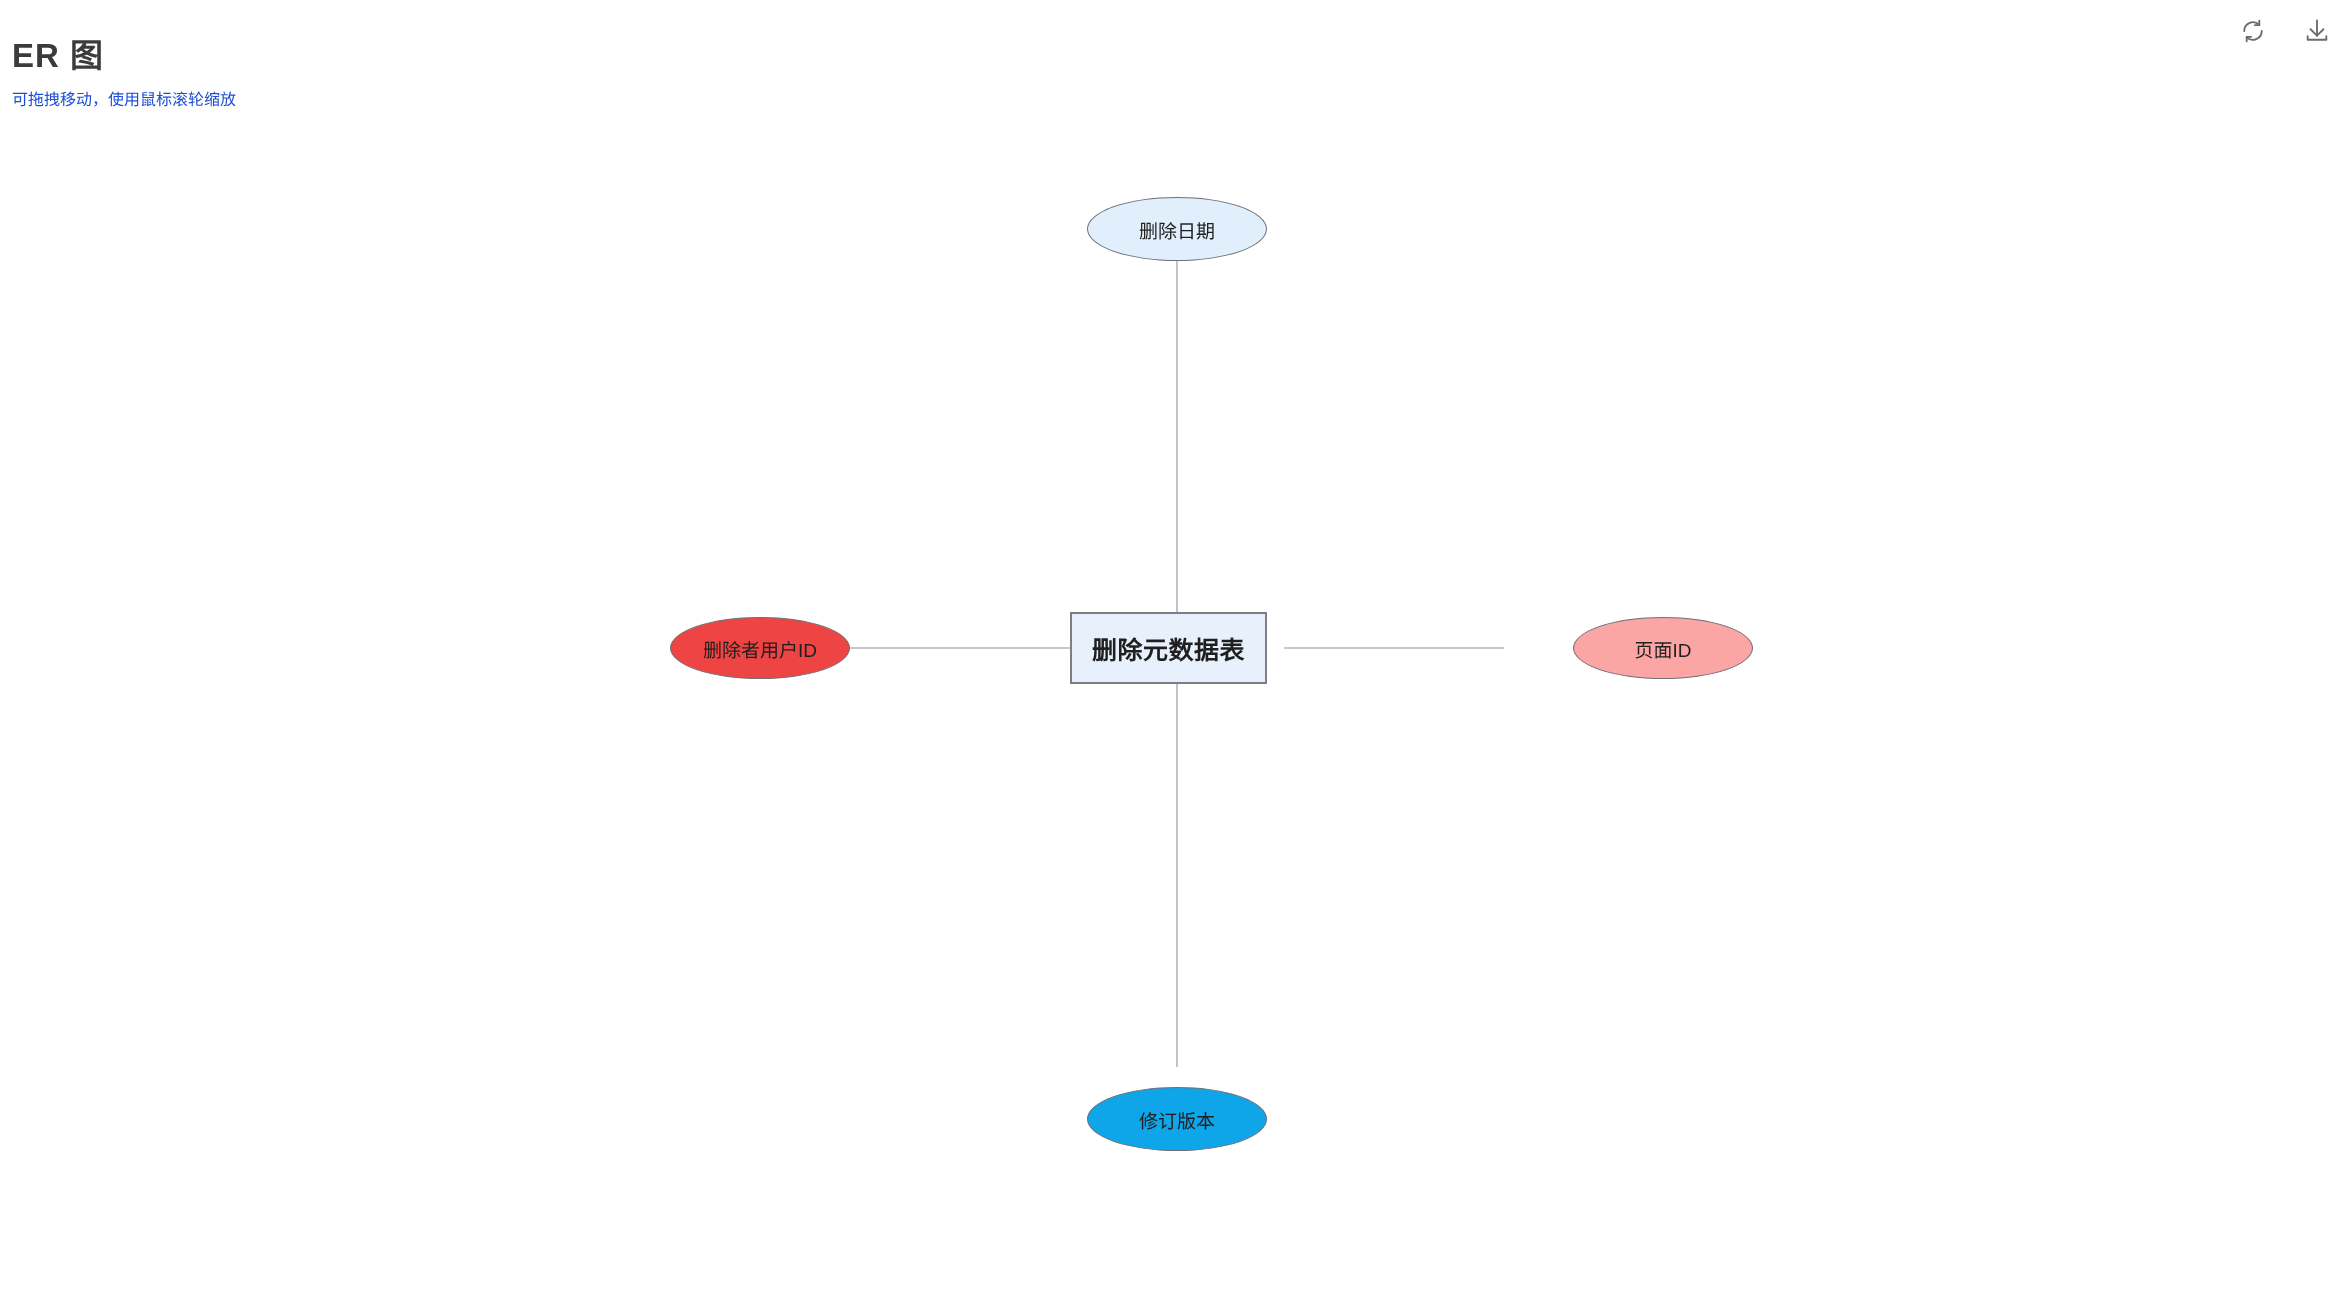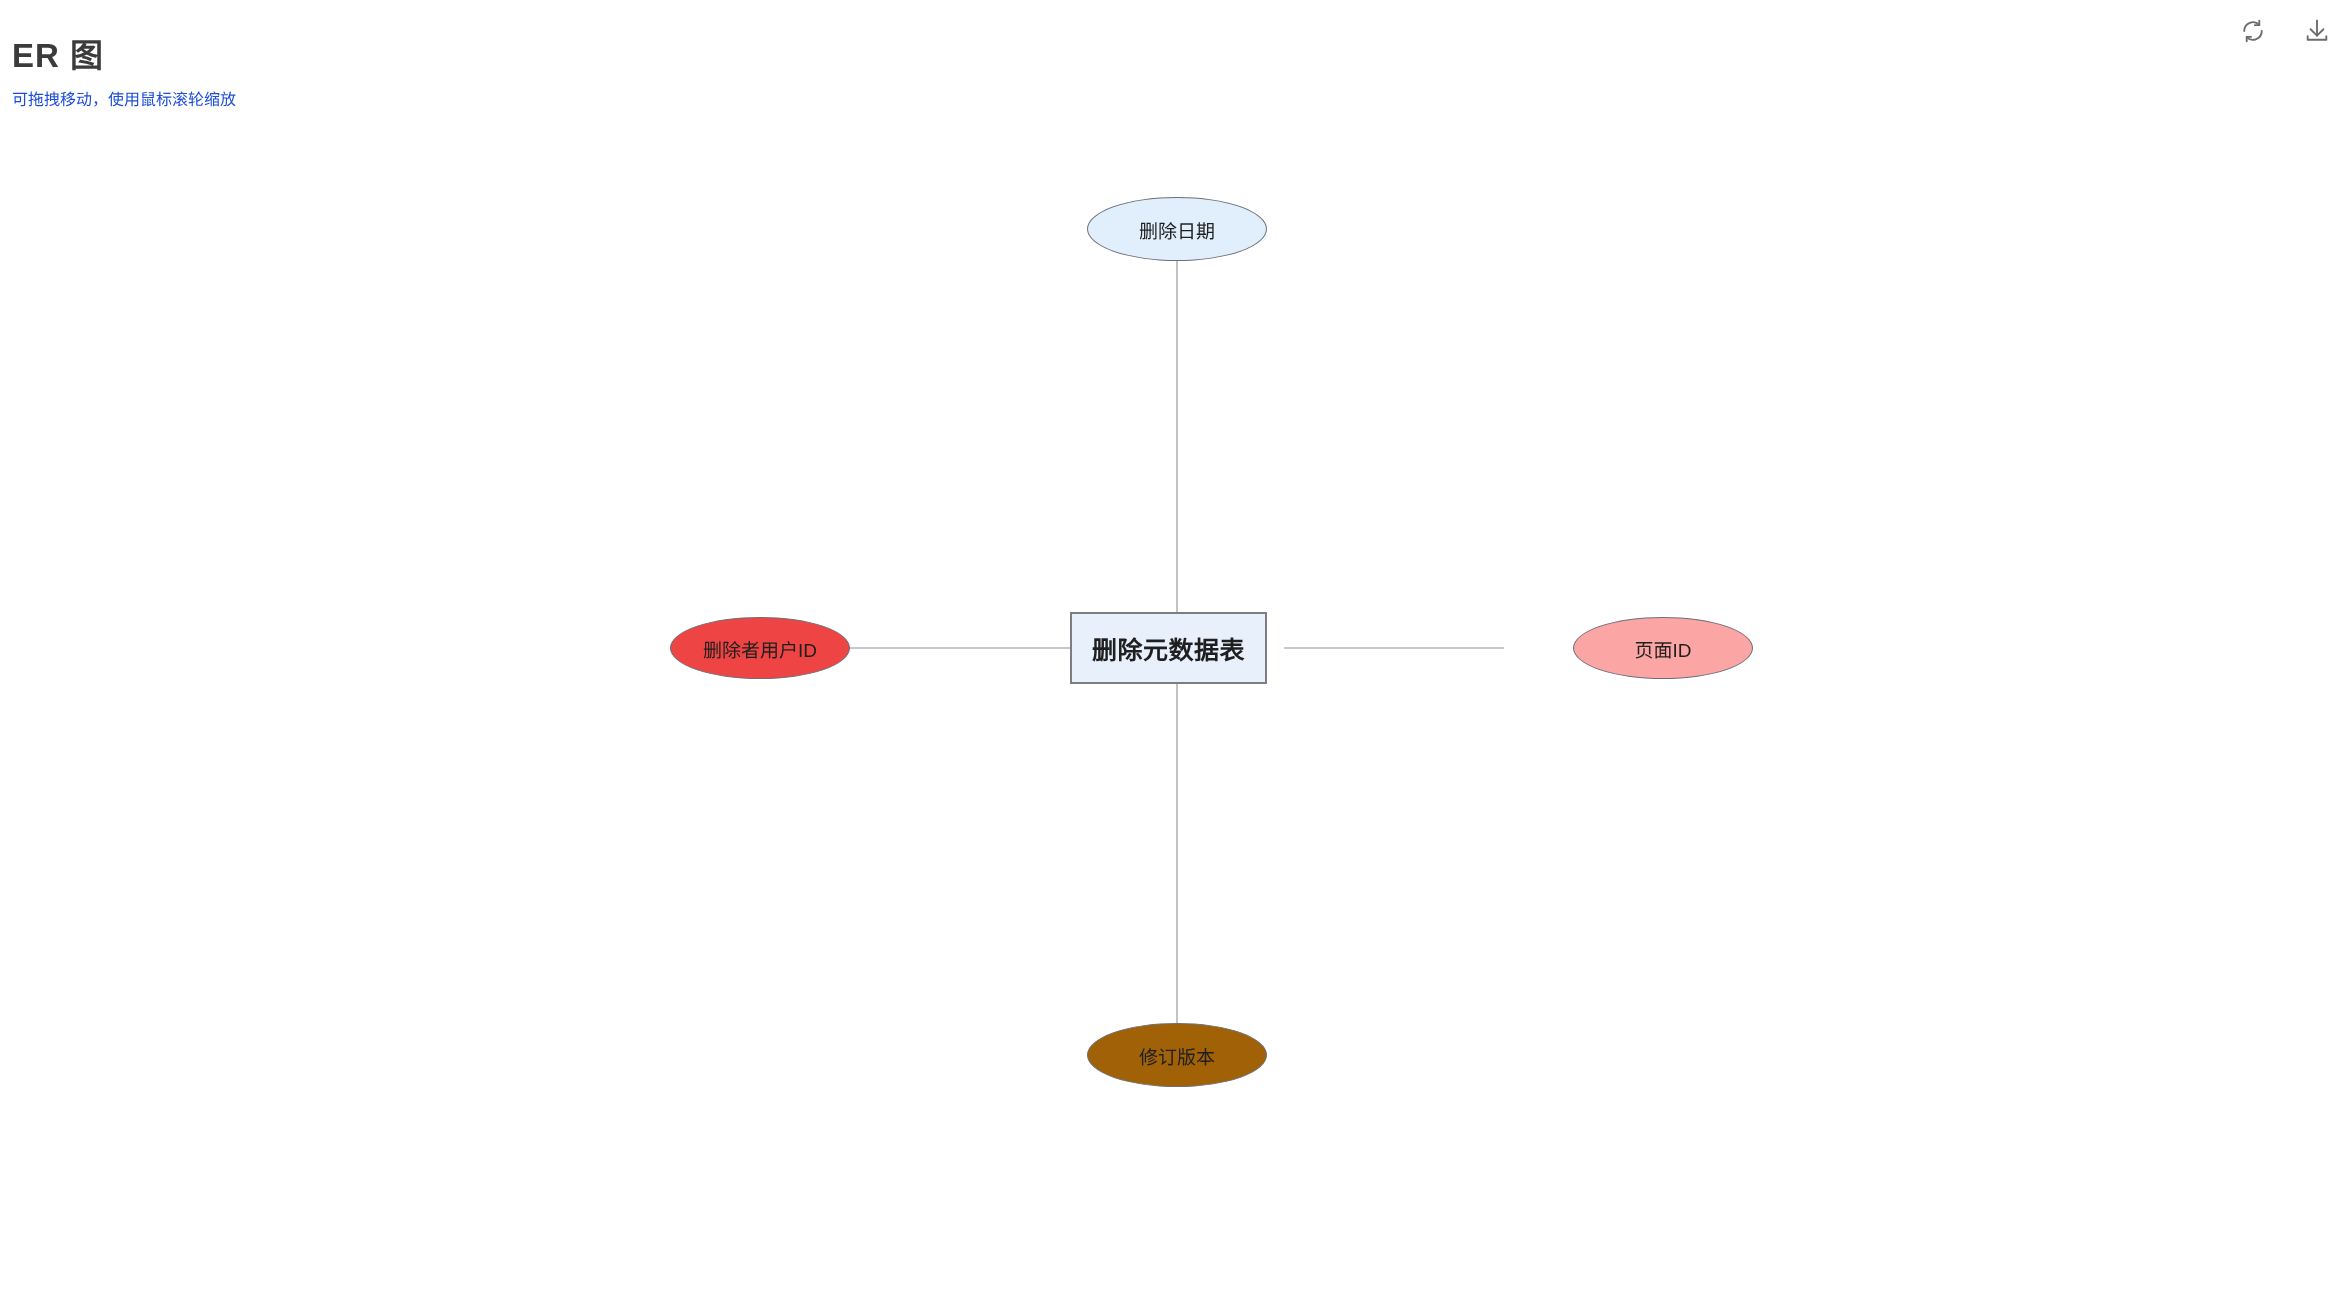--- a/index.html
+++ b/index.html
@@ -158,17 +158,17 @@
   <div id="attribute-nodes">
       <div class="node node-attribute" style="left: 1087px; top: 197px; width: 180px; height: 64px; background: rgb(224, 239, 251); border-color: rgb(111, 111, 119);">
         <span class="node-label">删除日期</span>
       </div>
       <div class="node node-attribute" style="left: 670px; top: 617px; width: 180px; height: 62px; background: #ef4444; border-color: rgb(111, 111, 119);">
         <span class="node-label">删除者用户ID</span>
       </div>
       <div class="node node-attribute" style="left: 1573px; top: 617px; width: 180px; height: 62px; background: #fca5a5; border-color: rgb(111, 111, 119);">
         <span class="node-label">页面ID</span>
       </div>
-      <div class="node node-attribute" style="left: 1087px; top: 1023px; width: 180px; height: 64px; background: #a16207; border-color: rgb(111, 111, 119);">
+      <div class="node node-attribute" style="left: 1087px; top: 1087px; width: 180px; height: 64px; background: #0ea5e9; border-color: rgb(111, 111, 119);">
         <span class="node-label">修订版本</span>
       </div>
     </div>
 </div>
 
 </body></html>

